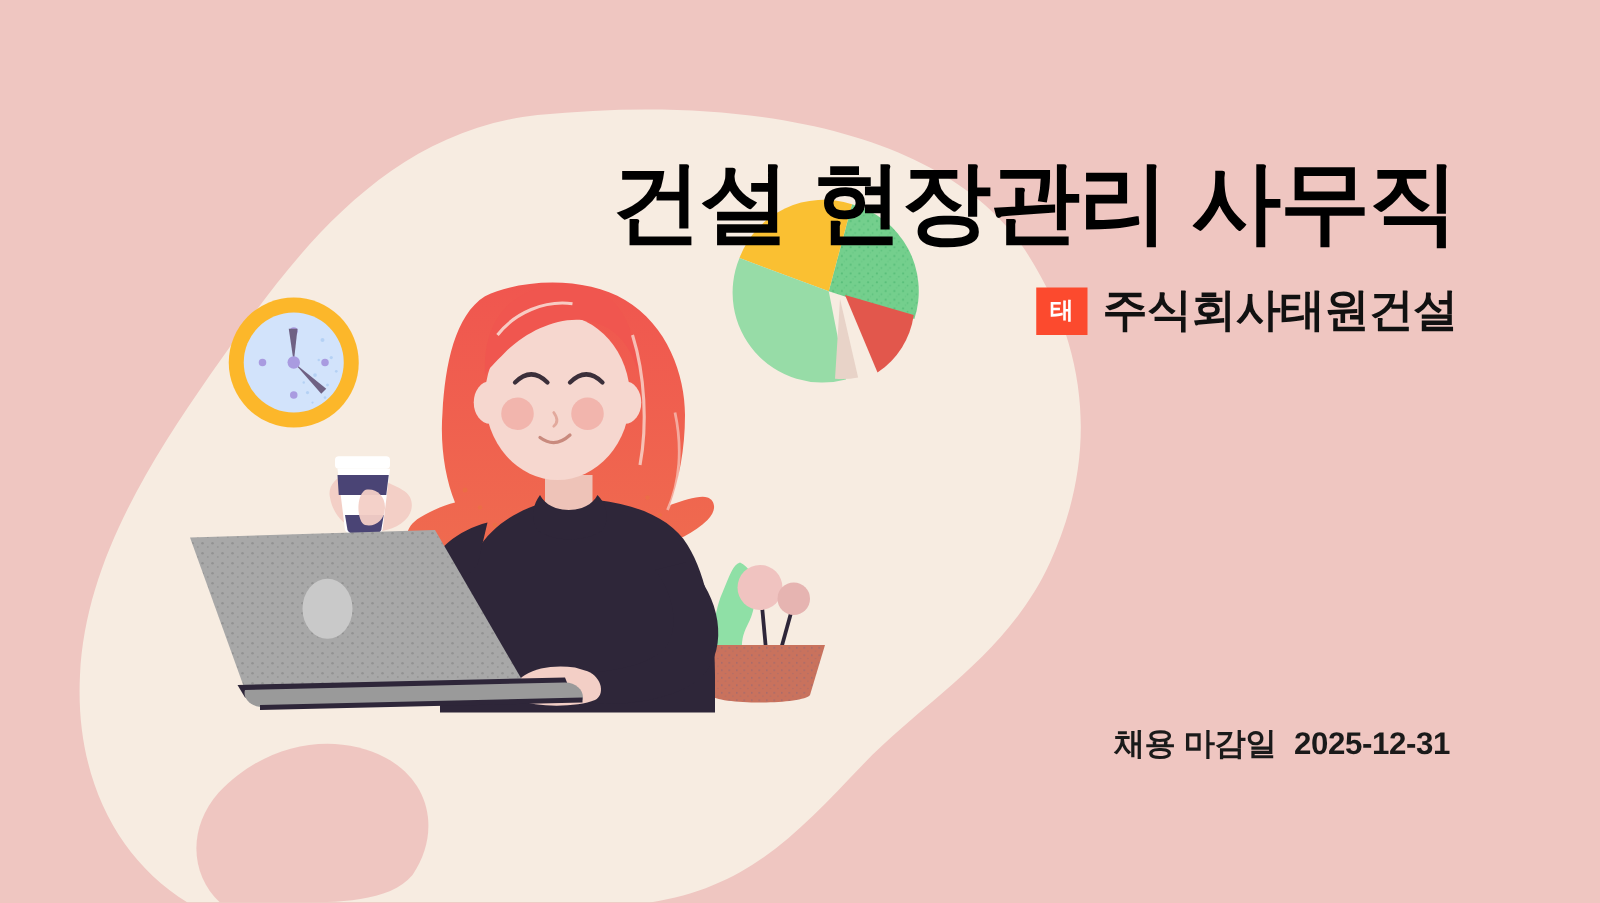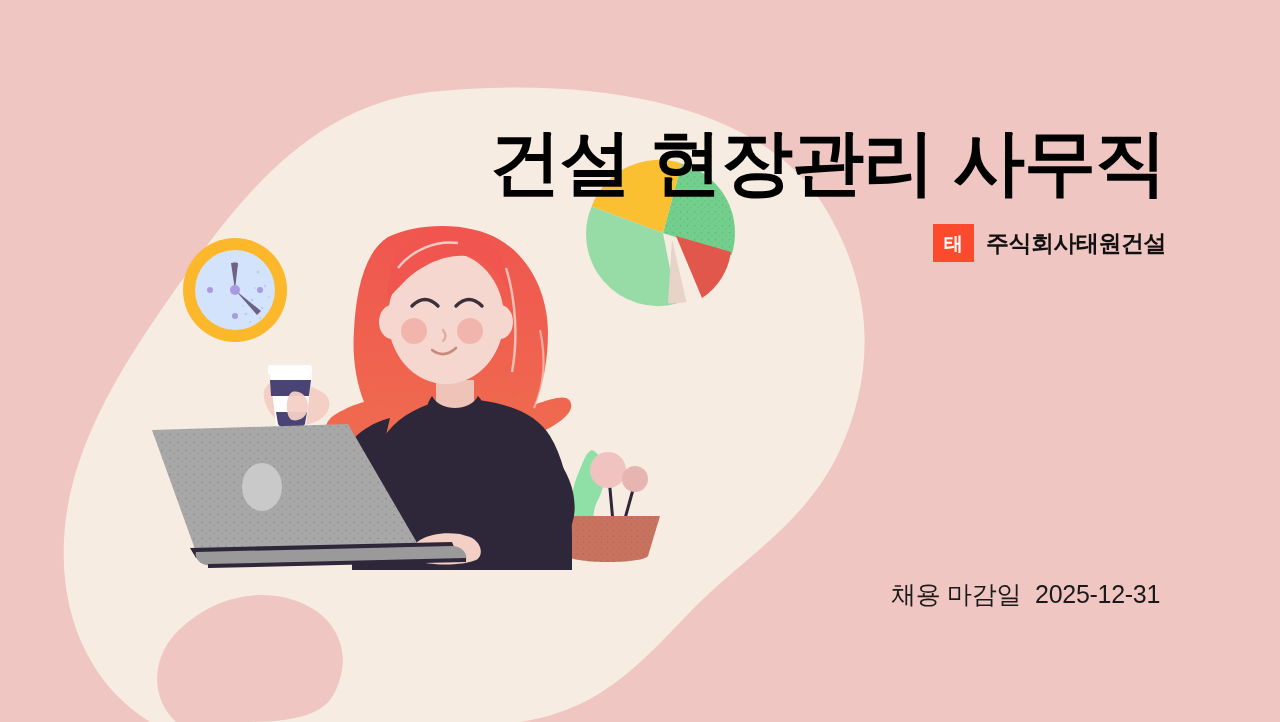--- a/index.html
+++ b/index.html
@@ -28,25 +28,25 @@
   #company-row{
     position:absolute;right:114px;top:224px;
     display:flex;align-items:center;gap:12px;white-space:nowrap;
   }
   #company-logo-badge{
     width:41px;height:38px;background:#fc4a2e;color:#ffffff;
     display:flex;align-items:center;justify-content:center;
     font-size:19px;font-weight:bold;line-height:1;
   }
   #company-name{
-    font-size:23px;font-weight:bold;color:#111111;letter-spacing:-0.5px;
+    font-size:36px;font-weight:bold;color:#111111;letter-spacing:-0.5px;
   }
   #deadline-row{
     position:absolute;right:120px;top:578px;
-    font-size:25px;font-weight:normal;color:#1a1a1a;white-space:nowrap;
+    font-size:25px;font-weight:bold;color:#1a1a1a;white-space:nowrap;
     letter-spacing:-0.3px;
   }
   #deadline-row .dl-label{margin-right:14px;}
 </style>
 </head>
 <body>
 
 <div id="poster">
 
   <svg class="layer" viewBox="0 0 1280 722" preserveAspectRatio="none">

